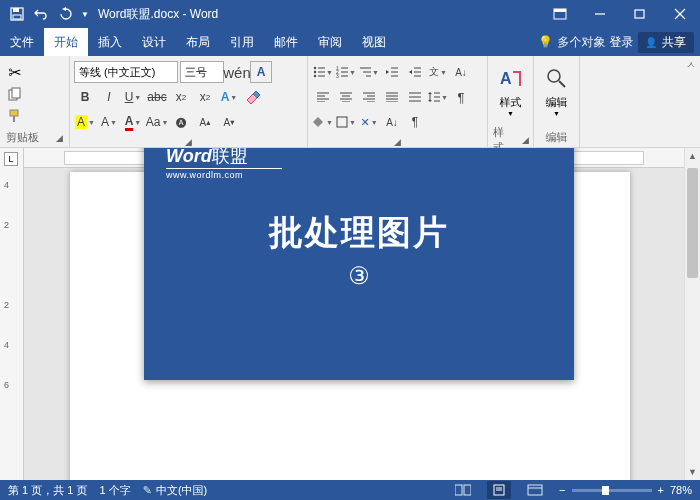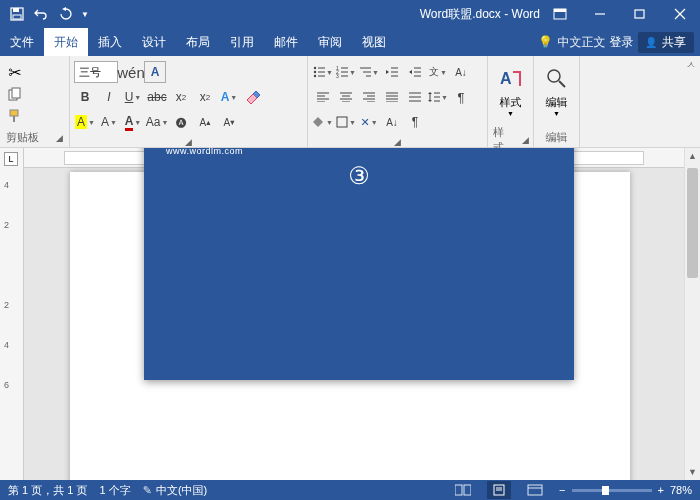--- a/index.html
+++ b/index.html
@@ -1,21 +1,21 @@
 <!DOCTYPE html>
 <html><head>
 <meta charset="utf-8">
 <style>
 * { margin: 0; padding: 0; box-sizing: border-box; font-family: "Microsoft YaHei", sans-serif; }
 body { width: 700px; height: 500px; overflow: hidden; background: #fff; }
 
 .titlebar { height: 28px; background: #2b579a; display: flex; align-items: center; color: #fff; font-size: 12px; }
 .titlebar .qat { display: flex; gap: 2px; padding: 0 6px; }
 .titlebar .qat-btn { width: 22px; height: 22px; display: flex; align-items: center; justify-content: center; cursor: pointer; }
-.titlebar .title { flex: 1; text-align: right; }
+.titlebar .title { flex: 1; text-align: left; }
 .titlebar .wincontrols { display: flex; }
 .titlebar .win-btn { width: 40px; height: 28px; display: flex; align-items: center; justify-content: center; cursor: pointer; }
 
 .menubar { height: 28px; background: #2b579a; display: flex; align-items: stretch; color: #fff; font-size: 12px; }
 .menubar .tab { padding: 0 10px; display: flex; align-items: center; cursor: pointer; }
 .menubar .tab.file { background: #2b579a; }
 .menubar .tab.active { background: #fff; color: #2b579a; }
 .menubar .spacer { flex: 1; }
 .menubar .right { display: flex; align-items: center; gap: 4px; padding-right: 6px; }
 .menubar .tellme { display: flex; align-items: center; gap: 4px; opacity: 0.9; }
@@ -134,21 +134,21 @@
   <div class="tab">设计</div>
   <div class="tab">布局</div>
   <div class="tab">引用</div>
   <div class="tab">邮件</div>
   <div class="tab">审阅</div>
   <div class="tab">视图</div>
   <div class="spacer"></div>
   <div class="right">
     <div class="tellme">
       <span>💡</span>
-      <span>中文正文</span>
+      <span>多个对象</span>
     </div>
     <div>登录</div>
     <div class="share">
       <span style="font-size:10px;">👤</span>
       <span>共享</span>
     </div>
   </div>
 </div>
 
 <div class="ribbon">
@@ -173,20 +173,23 @@
     </div>
     <div class="group-label">
         <span>剪贴板</span> 
         <span class="launcher">◢</span>
       </div>
   </div>
 
   <div class="group fontgroup" style="width:238px;">
     <div class="group-body" style="flex-direction:column;padding-top:3px;">
       <div class="row">
+        <div class="combo" style="width:104px;">
+            <span style="white-space:nowrap;overflow:hidden;">等线 (中文正文)</span>
+          </div>
         <div class="combo" style="width:44px;">
             <span>三号</span>
           </div>
         <div class="iconbtn" style="font-size:15px;">wén</div>
         <div class="iconbtn box" style="color:#2b579a;font-weight:bold;">A</div>
       </div>
       <div class="row">
         <div class="iconbtn">
             <b>B</b>
           </div>
@@ -403,21 +406,23 @@
       <div class="num" style="top:50px;">2</div>
       <div class="num" style="top:130px;">2</div>
       <div class="num" style="top:170px;">4</div>
       <div class="num" style="top:210px;">6</div>
     </div>
   </div>
   <div class="docarea">
     <div class="ruler-h"></div>
     <div class="page"></div>
     <div class="blueimg">
+      <div class="logo"><span>Word</span><span class="thin">联盟</span></div>
       <div class="url">www.wordlm.com</div>
+      <div class="main">批处理图片</div>
       <div class="circ">③</div>
     </div>
   </div>
   <div class="scroll-v">
     <div class="arr" style="top:0;">▲</div>
     <div class="thumb"></div>
     <div class="arr" style="bottom:0;">▼</div>
   </div>
 </div>
 

